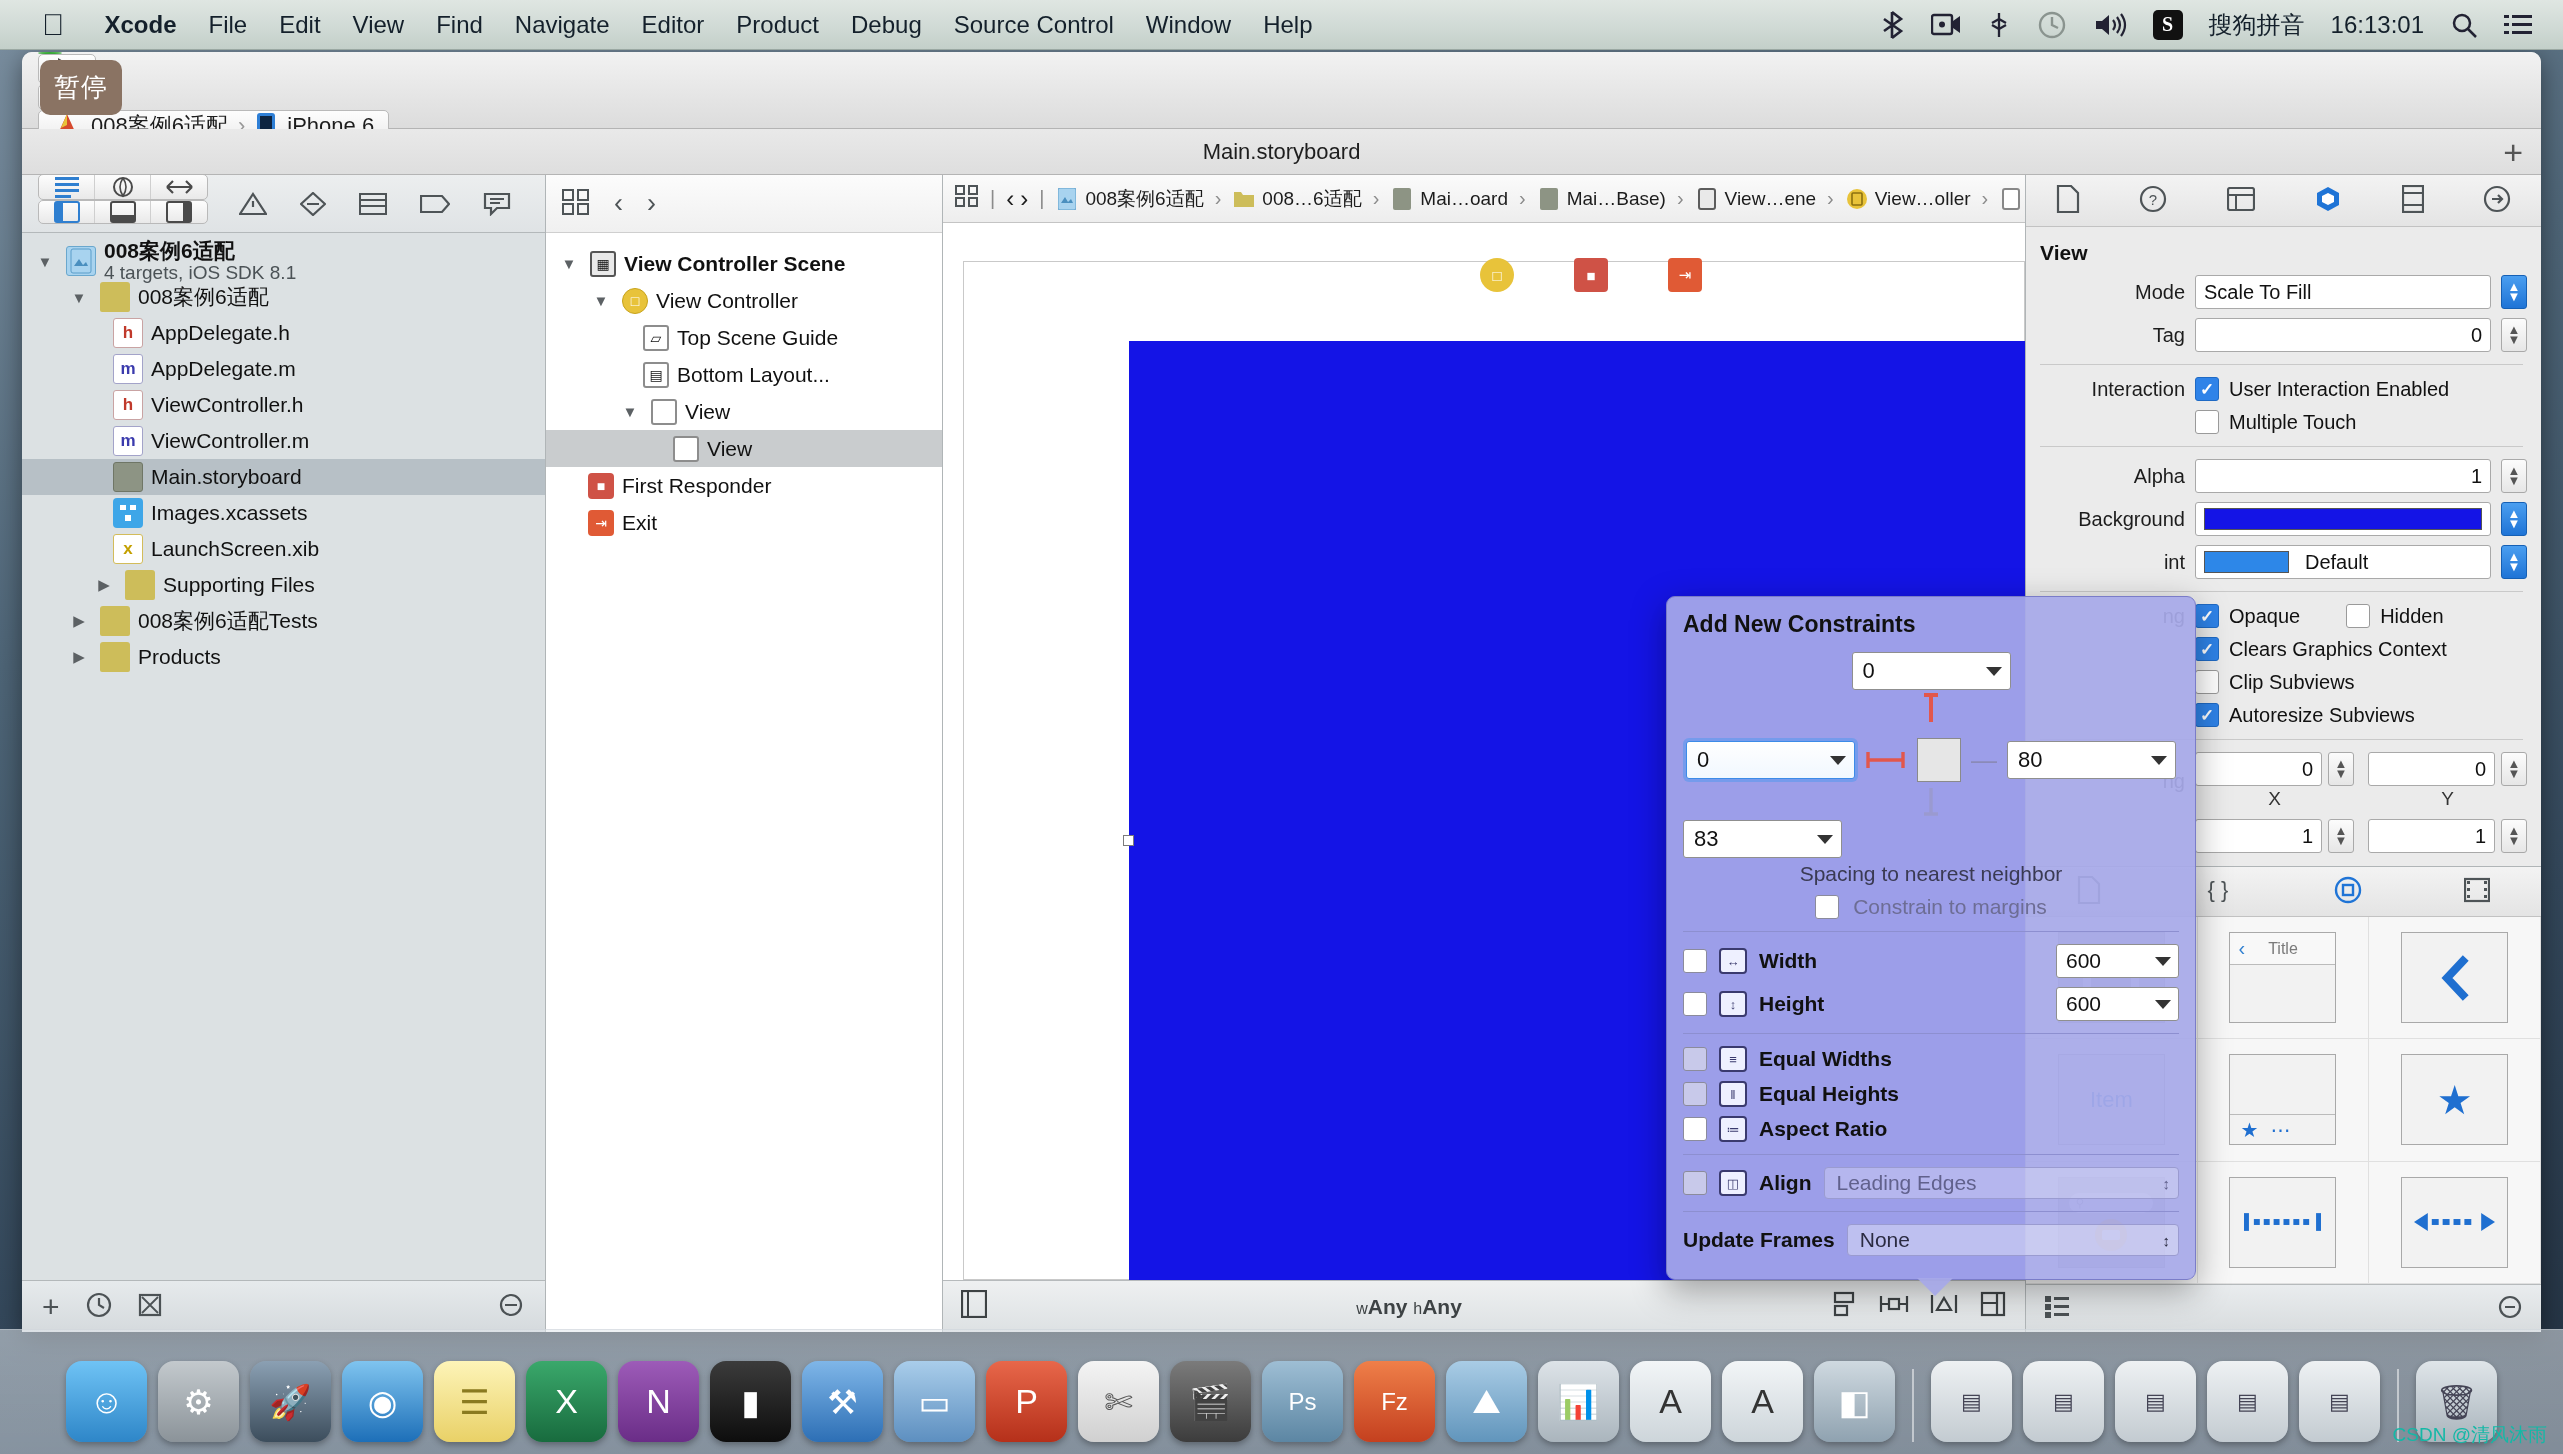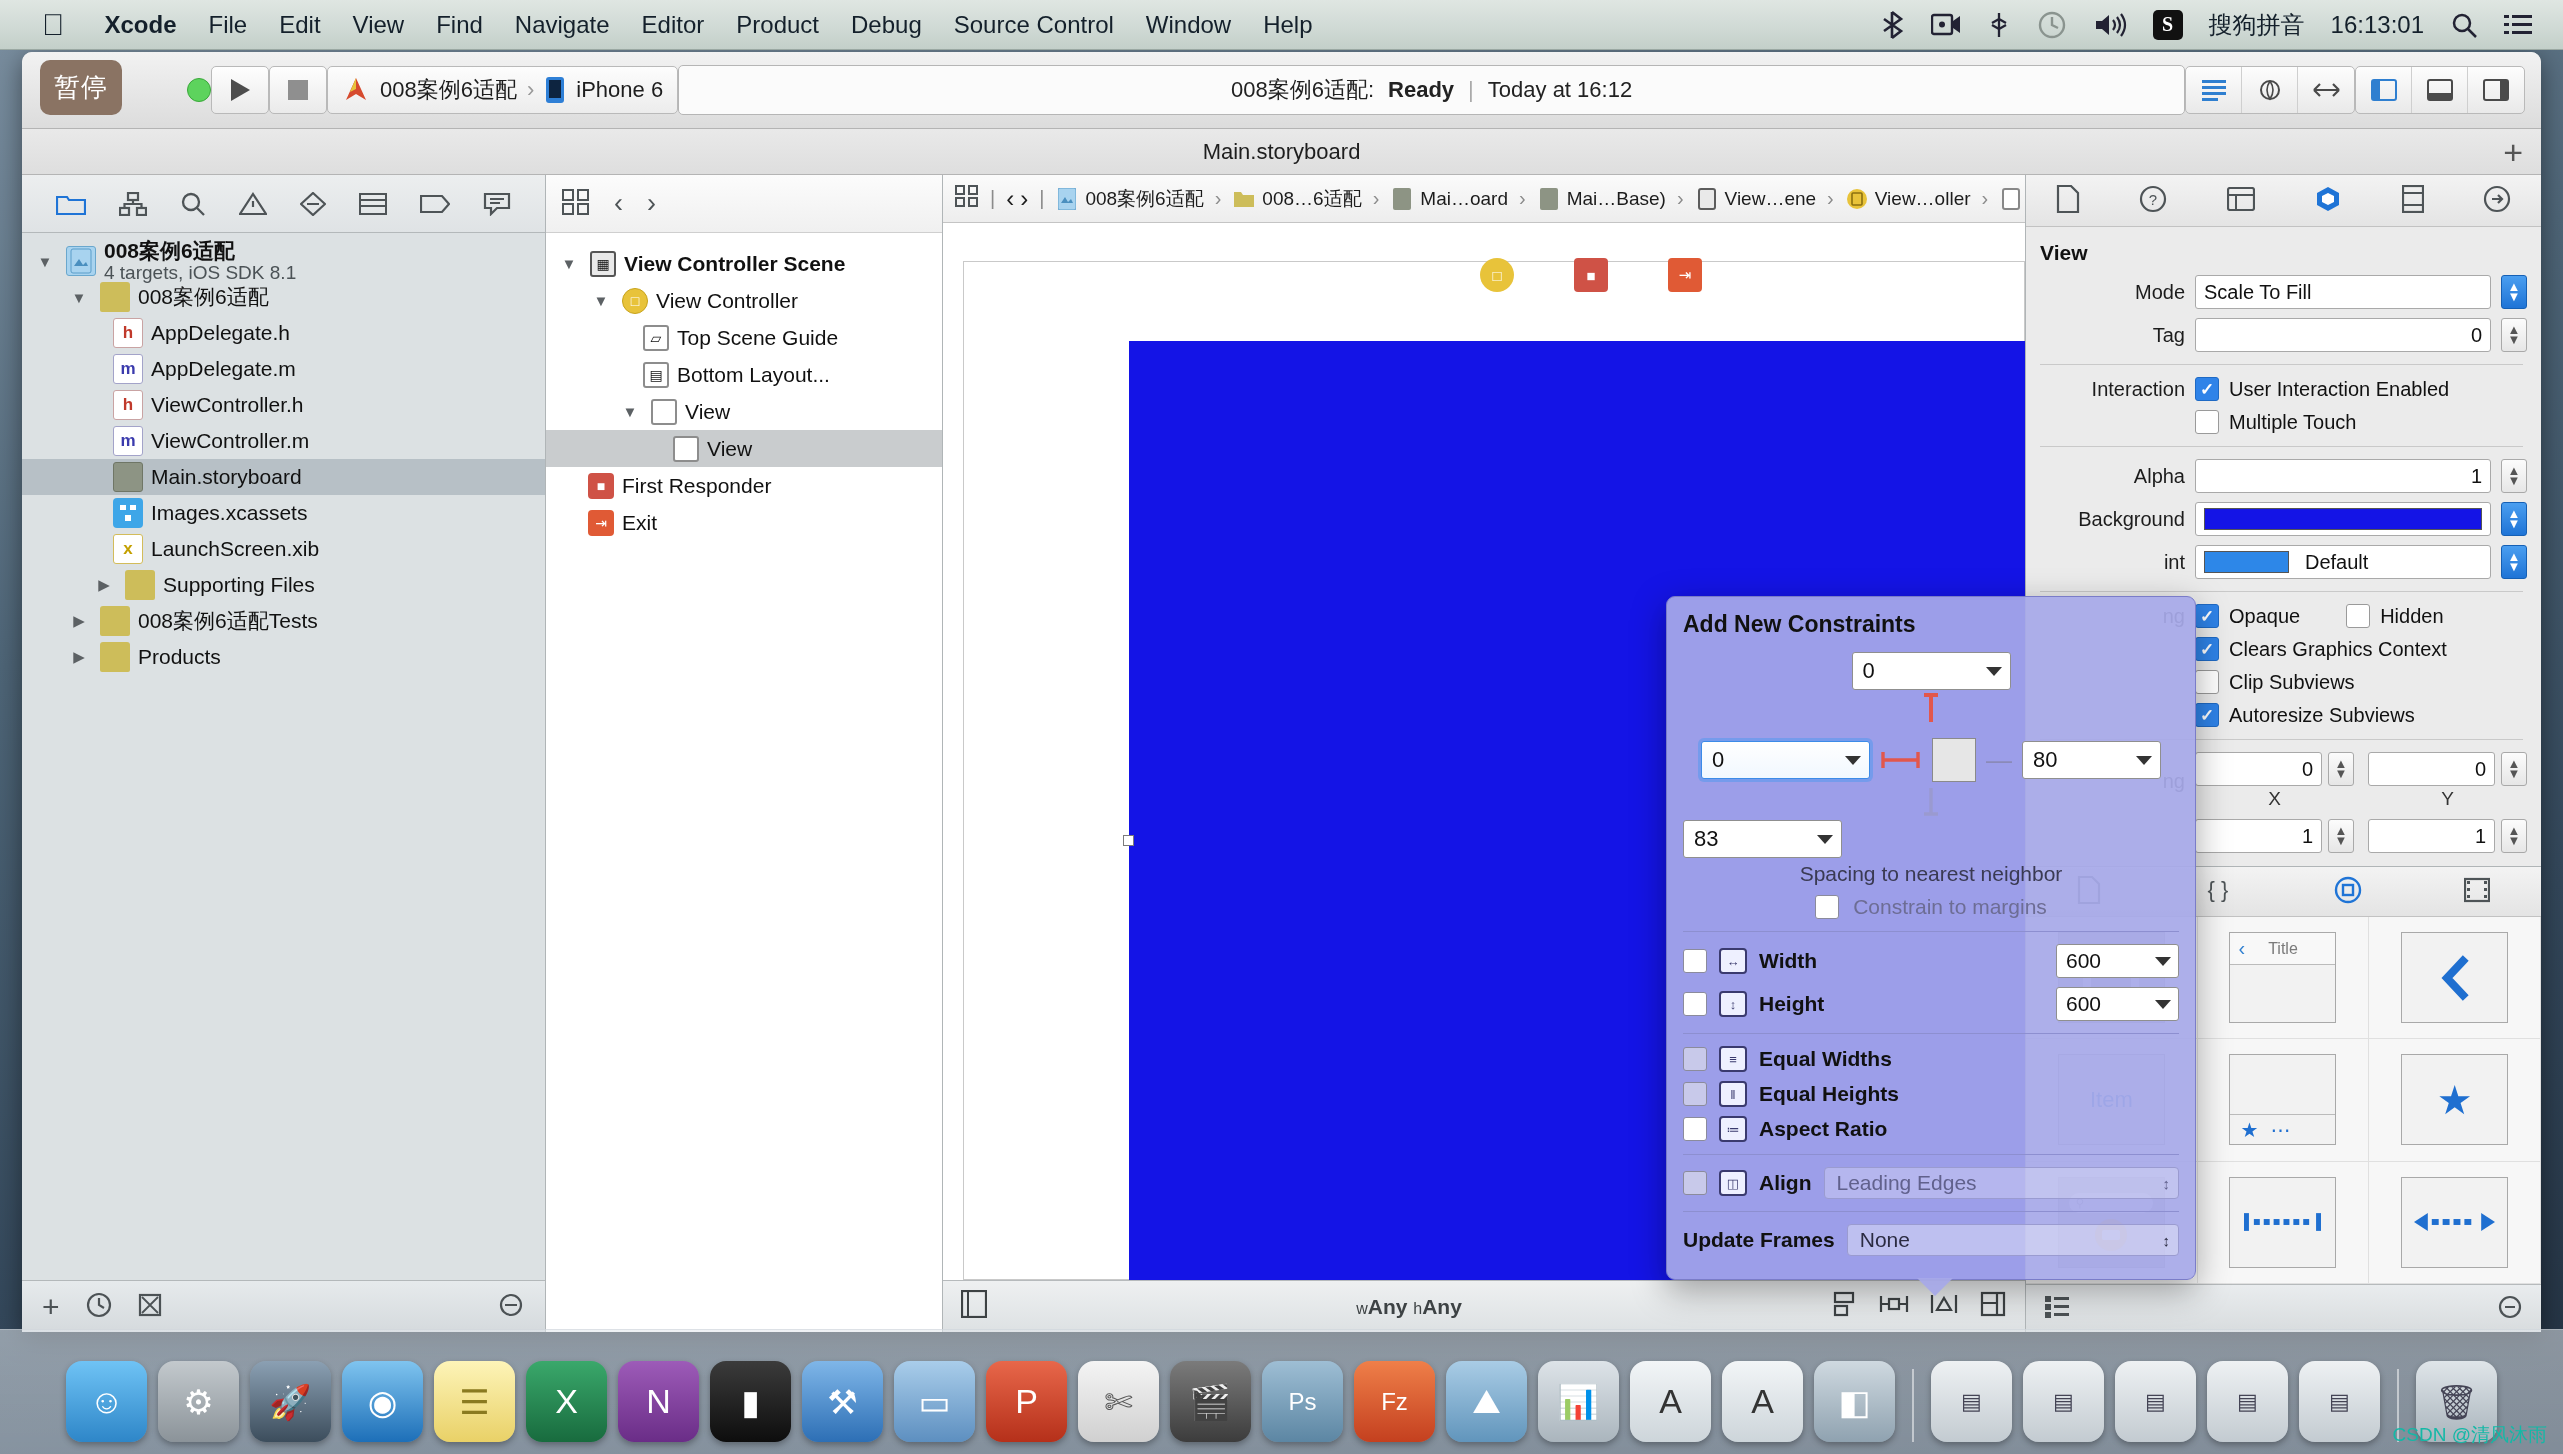--- a/index.html
+++ b/index.html
@@ -35,22 +35,22 @@
   
   #win{
     position:absolute; left:22px; top:52px; width:2519px; height:1280px;
     background:#d8dcdd; border-radius:10px 10px 0 0;
     box-shadow:0 6px 26px rgba(0,0,0,.45);
     overflow:hidden; display:flex; flex-direction:column;
   }
   
   #toolbar{
     height:77px; background:linear-gradient(180deg,#f2f2f2,#dcdcdc);
-    border-bottom:1px solid #b4b4b4; display:flex; align-items:center;
-    padding:0 16px; position:relative;
+    border-bottom:1px solid #b4b4b4; display:flex; align-items:flex-start;
+    padding:0 16px; position:relative;flex-direction:column;
   }
   .tb-btn{
     height:48px; min-width:58px; background:linear-gradient(180deg,#fefefe,#eaeaea);
     border:1px solid #b9b9b9; border-radius:5px;
     display:flex; align-items:center; justify-content:center; color:#4a4a4a;
   }
   .pause-badge{
     position:absolute; left:18px; top:8px;
     background:#8a7363; color:#fff; font-size:26px; border-radius:10px;
     padding:10px 14px; z-index:5; letter-spacing:1px;
@@ -1089,21 +1089,21 @@
         <span>0</span>
         <span class="caret"></span>
       </div>
       <span class="hspace">
         <svg width="42" height="26" viewBox="0 0 42 26">
             <path d="M3 5 L3 21 M3 13 L38 13 M38 5 L38 21" stroke="#e2574c" stroke-width="3.4" fill="none"></path>
           </svg>
       </span>
       <div class="constraint-box"></div>
       <span style="color:#8a8ab8;font-size:26px">—</span>
-      <div class="pop-combo" style="width:139px">
+      <div class="pop-combo" style="width:169px">
         <span>80</span>
         <span class="caret"></span>
       </div>
     </div>
 
     <div style="display:flex;justify-content:center;margin-top:-6px;margin-bottom:2px">
       <svg width="30" height="30" viewBox="0 0 30 30">
           <path d="M15 0 L15 26 M8 26 L22 26" stroke="#9a9ad0" stroke-width="3.4" fill="none"></path>
         </svg>
     </div>

